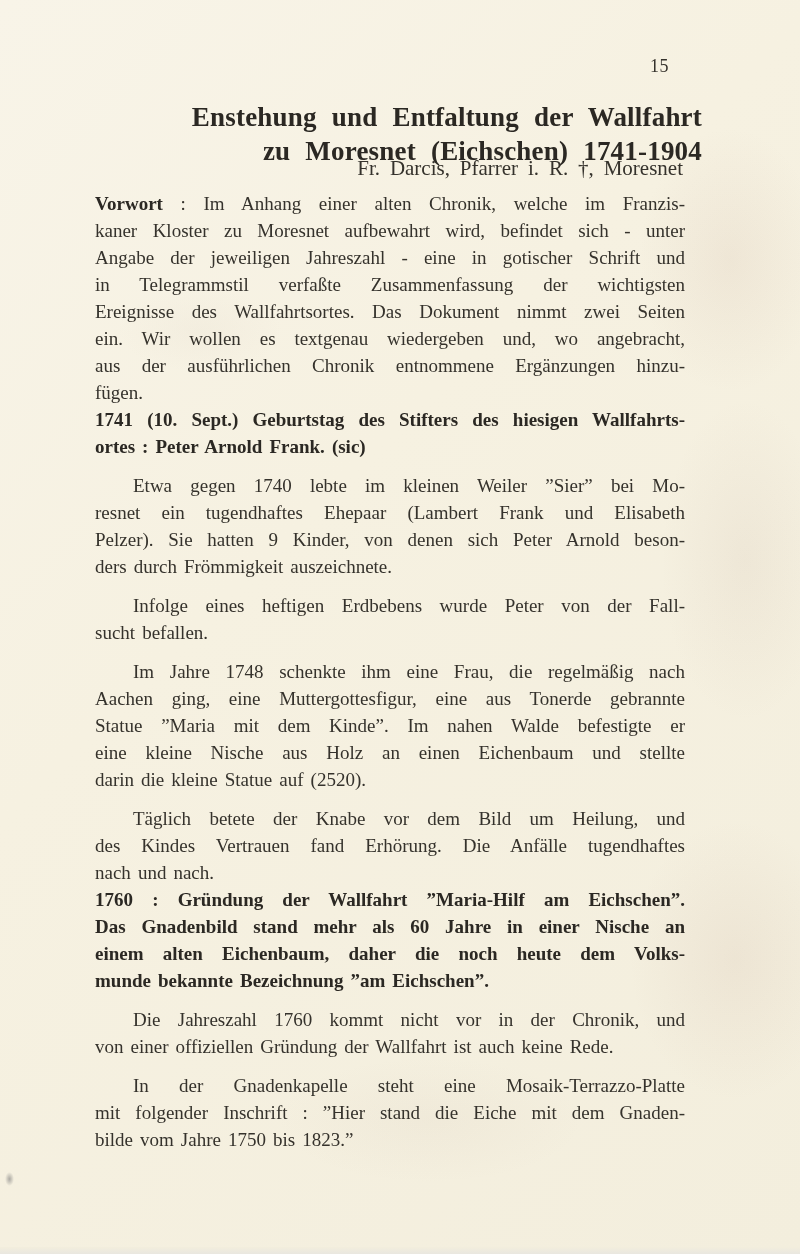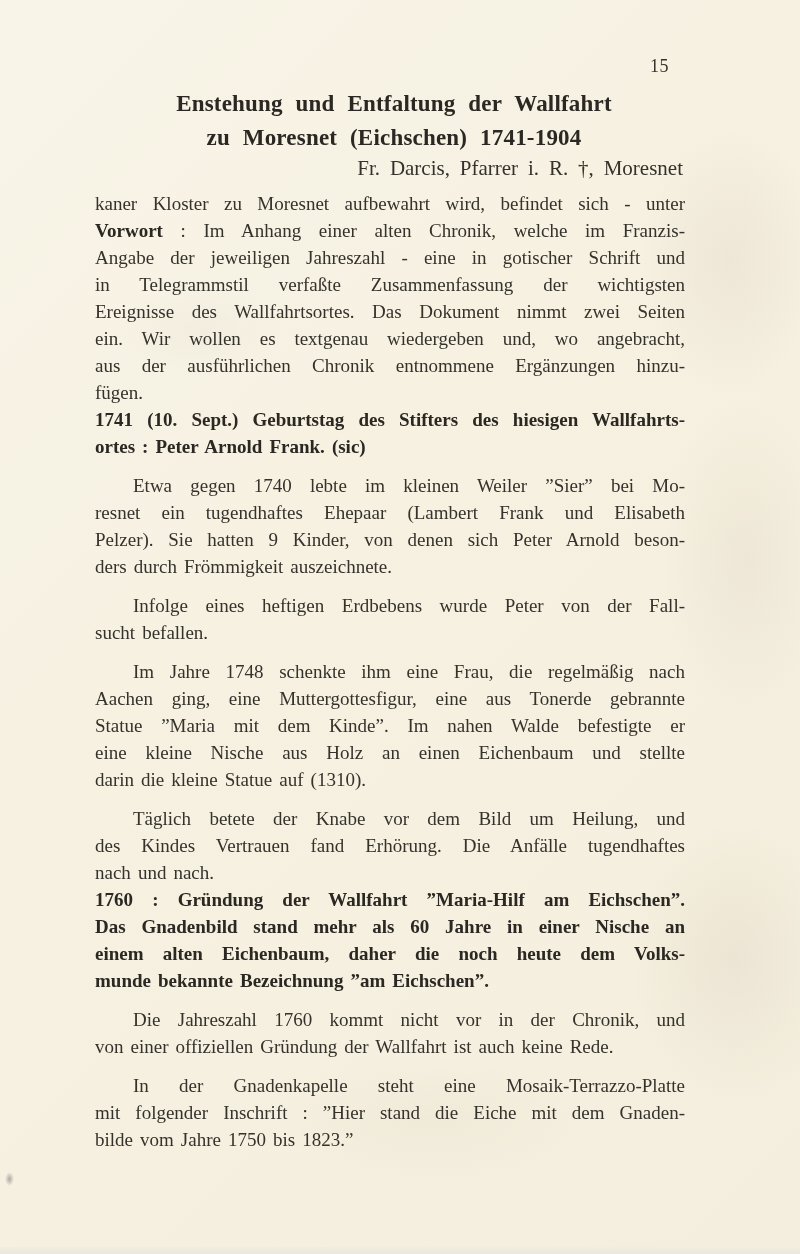--- a/index.html
+++ b/index.html
@@ -45,23 +45,23 @@
     top: 56px;
     right: 131px;
     font-size: 18px;
     letter-spacing: 0.5px;
   }
   .title {
     position: absolute;
     top: 83px;
     left: 95px;
     width: 590px;
-    margin: 4px;
-    text-align: center;
-    font-size: 23px;
+    margin: 17px;
+    text-align: right;
+    font-size: 27px;
     line-height: 34px;
     font-weight: bold;
     color: #2b2823;
     word-spacing: 0.30em;
     letter-spacing: 0.2px;
   }
   .title .tl { display: block; }
   .byline {
     position: absolute;
     top: 156px;
@@ -98,22 +98,22 @@
 <div class="sheet">
   <div class="bleed"></div>
   <div class="pagenum">15</div>
   <h1 class="title">
     <span class="tl">Enstehung und Entfaltung der Wallfahrt</span>
     <span class="tl">zu Moresnet (Eichschen) 1741-1904</span>
   </h1>
   <div class="byline">Fr. Darcis, Pfarrer i. R. †, Moresnet</div>
   <div class="bodytext" id="body-blocks">
       <div class="block para">
+        <div class="line"><b>Vorwort</b><span> : Im Anhang einer alten Chronik, welche im Franzis-</span></div>
         <div class="line">kaner Kloster zu Moresnet aufbewahrt wird, befindet sich - unter</div>
-        <div class="line"><b>Vorwort</b><span> : Im Anhang einer alten Chronik, welche im Franzis-</span></div>
         <div class="line">Angabe der jeweiligen Jahreszahl - eine in gotischer Schrift und</div>
         <div class="line">in Telegrammstil verfaßte Zusammenfassung der wichtigsten</div>
         <div class="line">Ereignisse des Wallfahrtsortes. Das Dokument nimmt zwei Seiten</div>
         <div class="line">ein. Wir wollen es textgenau wiedergeben und, wo angebracht,</div>
         <div class="line">aus der ausführlichen Chronik entnommene Ergänzungen hinzu-</div>
         <div class="line last">fügen.</div>
       </div>
       <div class="block heading">
         <div class="line">1741 (10. Sept.) Geburtstag des Stifters des hiesigen Wallfahrts-</div>
         <div class="line last">ortes : Peter Arnold Frank. (sic)</div>
@@ -126,21 +126,21 @@
       </div>
       <div class="block para">
         <div class="line ind">Infolge eines heftigen Erdbebens wurde Peter von der Fall-</div>
         <div class="line last">sucht befallen.</div>
       </div>
       <div class="block para">
         <div class="line ind">Im Jahre 1748 schenkte ihm eine Frau, die regelmäßig nach</div>
         <div class="line">Aachen ging, eine Muttergottesfigur, eine aus Tonerde gebrannte</div>
         <div class="line">Statue ”Maria mit dem Kinde”. Im nahen Walde befestigte er</div>
         <div class="line">eine kleine Nische aus Holz an einen Eichenbaum und stellte</div>
-        <div class="line last">darin die kleine Statue auf (1310).</div>
+        <div class="line last">darin die kleine Statue auf (2520).</div>
       </div>
       <div class="block para">
         <div class="line ind">Täglich betete der Knabe vor dem Bild um Heilung, und</div>
         <div class="line">des Kindes Vertrauen fand Erhörung. Die Anfälle tugendhaftes</div>
         <div class="line last">nach und nach.</div>
       </div>
       <div class="block heading">
         <div class="line">1760 : Gründung der Wallfahrt ”Maria-Hilf am Eichschen”.</div>
         <div class="line">Das Gnadenbild stand mehr als 60 Jahre in einer Nische an</div>
         <div class="line">einem alten Eichenbaum, daher die noch heute dem Volks-</div>

